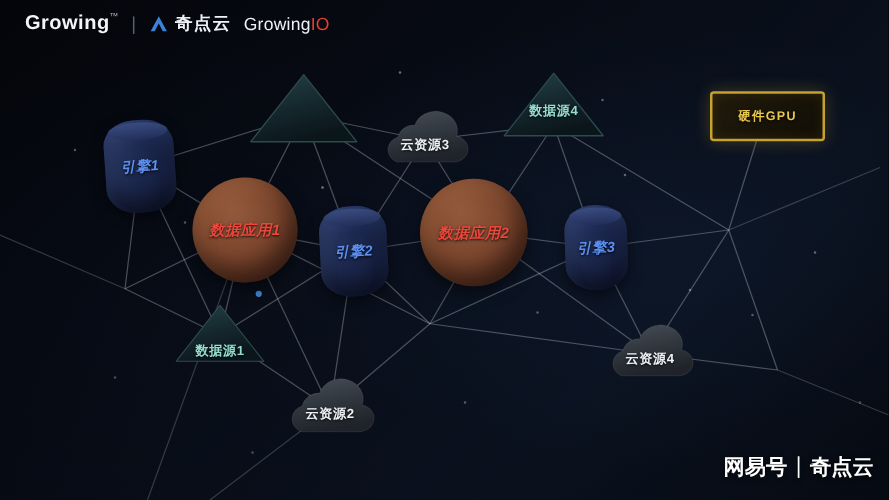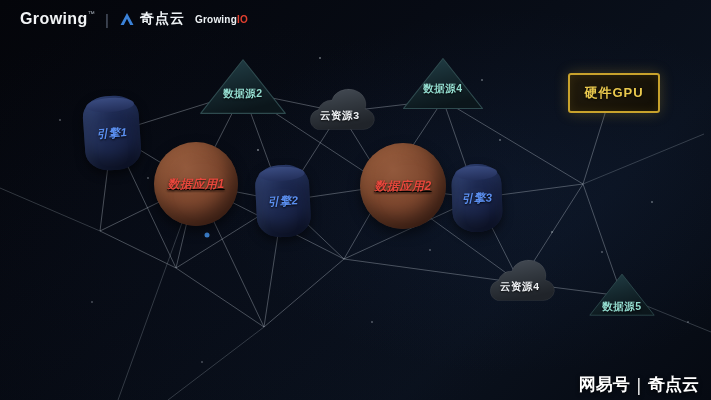--- a/index.html
+++ b/index.html
@@ -11,54 +11,54 @@
       radial-gradient(ellipse 500px 300px at 30% 60%, rgba(18,32,60,0.12), rgba(0,0,0,0) 75%),
       linear-gradient(135deg,#04050a 0%,#070b14 40%,#0a111d 72%,#060a12 100%);
   }
   
   .brandbar{position:absolute;top:10px;left:20px;display:flex;align-items:center;gap:10px;z-index:5;}
   .brand-startdt{color:#f2f4f6;font-weight:800;font-size:16px;letter-spacing:.4px;}
   .brand-startdt sup{font-size:7px;font-weight:400;color:#aab2bc;vertical-align:top;}
   .brand-sep{color:#566070;font-size:15px;font-weight:300;}
   .brand-qdy{display:flex;align-items:center;gap:5px;}
   .brand-qdy .qdy-text{color:#eef2f5;font-weight:700;font-size:14px;letter-spacing:1px;}
-  .brand-growing{font-weight:700;font-size:10px;letter-spacing:.2px;}
+  .brand-growing{font-weight:400;font-size:14px;letter-spacing:.2px;}
   .brand-growing .g1{color:#eef2f5;}
   .brand-growing .g2{color:#e2402f;}
   
   #edge-layer{position:absolute;inset:0;z-index:1;}
   
   .node{position:absolute;z-index:2;display:flex;align-items:center;justify-content:center;}
   .node .label{position:relative;z-index:2;font-weight:700;font-size:11px;letter-spacing:.5px;
     text-shadow:0 1px 2px rgba(0,0,0,.85);white-space:nowrap;}
   .shape-svg{position:absolute;inset:0;width:100%;height:100%;overflow:visible;}
   
   .cyl{border-radius:24px/20px;
     background:linear-gradient(105deg,#31416f 0%,#1d2950 45%,#131b3a 100%);
     box-shadow:inset 0 10px 14px rgba(90,120,200,.18), inset 0 -12px 16px rgba(0,0,0,.5), 0 4px 10px rgba(0,0,0,.5);}
   .cyl::before{content:"";position:absolute;top:2px;left:8%;right:8%;height:14px;border-radius:50%;
     background:linear-gradient(180deg,#3c4e84,#232f5a);opacity:.85;}
   .cyl .label{color:#5b8ff0;font-style:italic;font-size:11.5px;}
   
   .app{border-radius:50%;
     background:radial-gradient(circle at 38% 30%,#935a3d 0%,#7d472e 45%,#603322 80%,#4f2a1a 100%);
-    box-shadow:inset -6px -10px 18px rgba(0,0,0,.45), inset 6px 8px 14px rgba(210,140,90,.15), 0 5px 12px rgba(0,0,0,.5);text-decoration:underline;}
+    box-shadow:inset -6px -10px 18px rgba(0,0,0,.45), inset 6px 8px 14px rgba(210,140,90,.15), 0 5px 12px rgba(0,0,0,.5);}
   .app .label{color:#e8473c;font-style:italic;font-size:12px;}
   
   .tri .label{position:absolute;left:0;right:0;text-align:center;color:#93dccf;font-size:10.5px;}
   .tri-big .label{bottom:16px;}
   .tri-small .label{bottom:4px;}
   
-  .cloud .label{color:#eef1f4;font-size:10.5px;margin-top:8px;font-family:Liberation Mono, monospace;}
+  .cloud .label{color:#eef1f4;font-size:10.5px;margin-top:8px;}
   
   .gpu{border:2px solid #c8a22c;border-radius:3px;background:linear-gradient(135deg,#201a0c,#120e06);
     box-shadow:0 0 14px rgba(205,165,45,.28), inset 0 0 10px rgba(205,165,45,.12);}
-  .gpu .label{color:#eac94e;font-size:13px;letter-spacing:1px;}
-  
-  .watermark{position:absolute;right:12px;bottom:4px;display:flex;align-items:center;gap:7px;z-index:5;
+  .gpu .label{color:#eac94e;font-size:10px;letter-spacing:1px;}
+  
+  .watermark{position:absolute;right:12px;bottom:15px;display:flex;align-items:center;gap:7px;z-index:5;
     color:#fff;font-weight:800;font-size:17px;text-shadow:0 1px 4px rgba(0,0,0,.9);justify-content:center;}
   .watermark .wm-sep{font-weight:300;font-size:16px;transform:scaleY(1.15);}
 </style>
 </head>
 <body>
 
 <div class="stage">
 
   <svg width="0" height="0" style="position:absolute">
     <defs>
@@ -155,43 +155,48 @@
   <div class="node cyl" style="left:256px;top:165px;width:54px;height:72px;transform:rotate(-3deg)">
     <span class="label">引擎2</span>
   </div>
   <div class="node cyl" style="left:452px;top:164px;width:50px;height:68px;transform:rotate(-2deg)">
     <span class="label">引擎3</span>
   </div>
 
   <div class="node app" style="left:154px;top:142px;width:84px;height:84px">
     <span class="label">数据应用1</span>
   </div>
-  <div class="node app" style="left:360px;top:143px;width:86px;height:86px">
+  <div class="node app" style="left:336px;top:143px;width:86px;height:86px">
     <span class="label">数据应用2</span>
   </div>
 
   <div class="node tri tri-big" style="left:197px;top:57px;width:92px;height:60px">
     <svg class="shape-svg" viewBox="0 0 100 66" preserveAspectRatio="none">
       <path d="M50 3 L96 62 L4 62 Z" fill="url(#triGrad)" stroke="#2e4a4e" stroke-width="1.2" stroke-linejoin="round"></path>
     </svg>
-    <span class="label">数据源2</span>
   </div>
   <div class="node tri tri-big" style="left:400px;top:56px;width:86px;height:56px">
     <svg class="shape-svg" viewBox="0 0 100 66" preserveAspectRatio="none">
       <path d="M50 3 L96 62 L4 62 Z" fill="url(#triGrad)" stroke="#2e4a4e" stroke-width="1.2" stroke-linejoin="round"></path>
     </svg>
     <span class="label">数据源4</span>
   </div>
-  <div class="node tri tri-small" style="left:587px;top:272px;width:70px;height:46px">
+  <div class="node tri tri-small" style="left:138px;top:242px;width:76px;height:50px">
     <svg class="shape-svg" viewBox="0 0 100 66" preserveAspectRatio="none">
       <path d="M50 3 L96 62 L4 62 Z" fill="url(#triGrad)" stroke="#2e4a4e" stroke-width="1.2" stroke-linejoin="round"></path>
     </svg>
-    <span class="label">数据源5</span>
-  </div>
-
+    <span class="label">数据源1</span>
+  </div>
+
+  <div class="node cloud" style="left:218px;top:302px;width:92px;height:50px">
+    <svg class="shape-svg" viewBox="0 0 100 60" preserveAspectRatio="none">
+      <path d="M25 52 h50 a13 13 0 0 0 3 -25.7 A19 19 0 0 0 41 15 a15 15 0 0 0 -15 12 A13.5 13.5 0 0 0 25 52 Z" fill="url(#cloudGrad)" stroke="rgba(255,255,255,0.08)"></path>
+    </svg>
+    <span class="label">云资源2</span>
+  </div>
   <div class="node cloud" style="left:295px;top:88px;width:90px;height:48px">
     <svg class="shape-svg" viewBox="0 0 100 60" preserveAspectRatio="none">
       <path d="M25 52 h50 a13 13 0 0 0 3 -25.7 A19 19 0 0 0 41 15 a15 15 0 0 0 -15 12 A13.5 13.5 0 0 0 25 52 Z" fill="url(#cloudGrad)" stroke="rgba(255,255,255,0.08)"></path>
     </svg>
     <span class="label">云资源3</span>
   </div>
   <div class="node cloud" style="left:475px;top:259px;width:90px;height:48px">
     <svg class="shape-svg" viewBox="0 0 100 60" preserveAspectRatio="none">
       <path d="M25 52 h50 a13 13 0 0 0 3 -25.7 A19 19 0 0 0 41 15 a15 15 0 0 0 -15 12 A13.5 13.5 0 0 0 25 52 Z" fill="url(#cloudGrad)" stroke="rgba(255,255,255,0.08)"></path>
     </svg>

